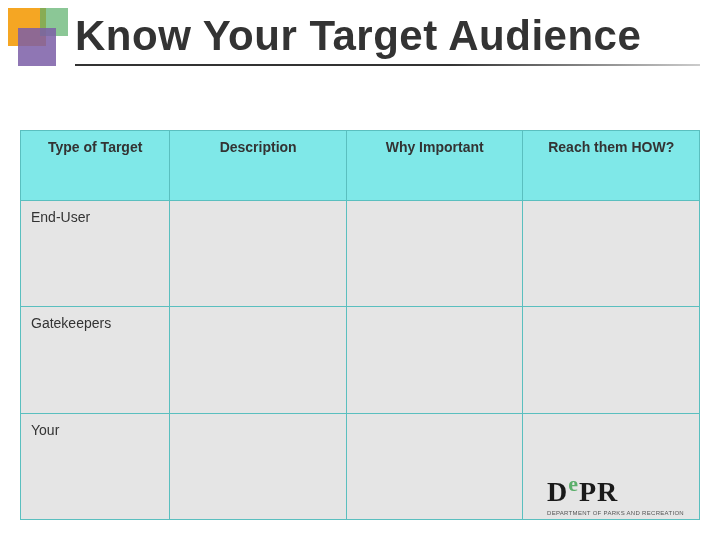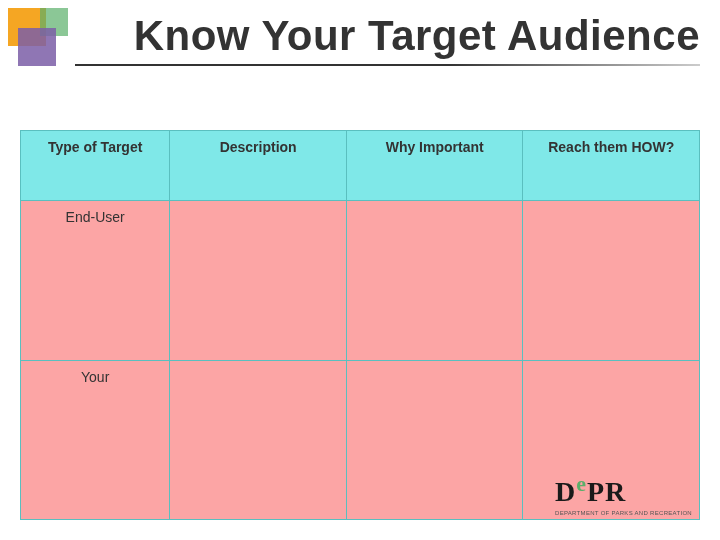--- a/index.html
+++ b/index.html
@@ -62,21 +62,20 @@
       top: 12px;
       left: 75px;
       right: 20px;
     }
 
     .title-text {
       font-size: 42px;
       font-weight: bold;
       color: #333333;
       letter-spacing: 0.5px;
-      text-align: right;
     }
 
     .title-underline {
       height: 2px;
       background: linear-gradient(to right, #333 60%, #ccc 100%);
       margin-top: 4px;
       width: 100%;
     }
 
     
@@ -104,36 +103,35 @@
 
     thead th {
       background: #7fe8e8;
       font-weight: bold;
       font-size: 14px;
       height: 70px;
       vertical-align: top;
     }
 
     tbody td {
-      background: #fca5a5;
+      background: #e5e5e5;
       height: 60px;
       vertical-align: top;
-      text-align: center;
     }
 
     .col-type { width: 22%; }
     .col-desc { width: 26%; margin-top: 8px; }
     .col-why  { width: 26%; text-align: center; }
     .col-how  { width: 26%; margin-top: 32px; }
 
     
     .logo-area {
       position: absolute;
       bottom: 24px;
-      right: 28px;
+      right: 36px;
       font-size: 28px;
       font-weight: bold;
       font-family: Georgia, serif;
       color: #1a1a1a;
       letter-spacing: 1px;
     }
 
     .logo-area .logo-d { color: #1a1a1a; }
     .logo-area .logo-e { color: #5aaf6a; font-size: 22px; vertical-align: super; }
     .logo-area .logo-pr { color: #1a1a1a; }
@@ -174,20 +172,26 @@
         </tr>
       </thead>
       <tbody>
         <tr>
           <td>End-User</td>
           <td></td>
           <td></td>
           <td></td>
         </tr>
         <tr>
+          <td>Gatekeepers</td>
+          <td></td>
+          <td></td>
+          <td></td>
+        </tr>
+        <tr>
           <td>Your</td>
           <td></td>
           <td></td>
           <td></td>
         </tr>
       </tbody>
     </table>
   </div>
 
   <div class="logo-area">

